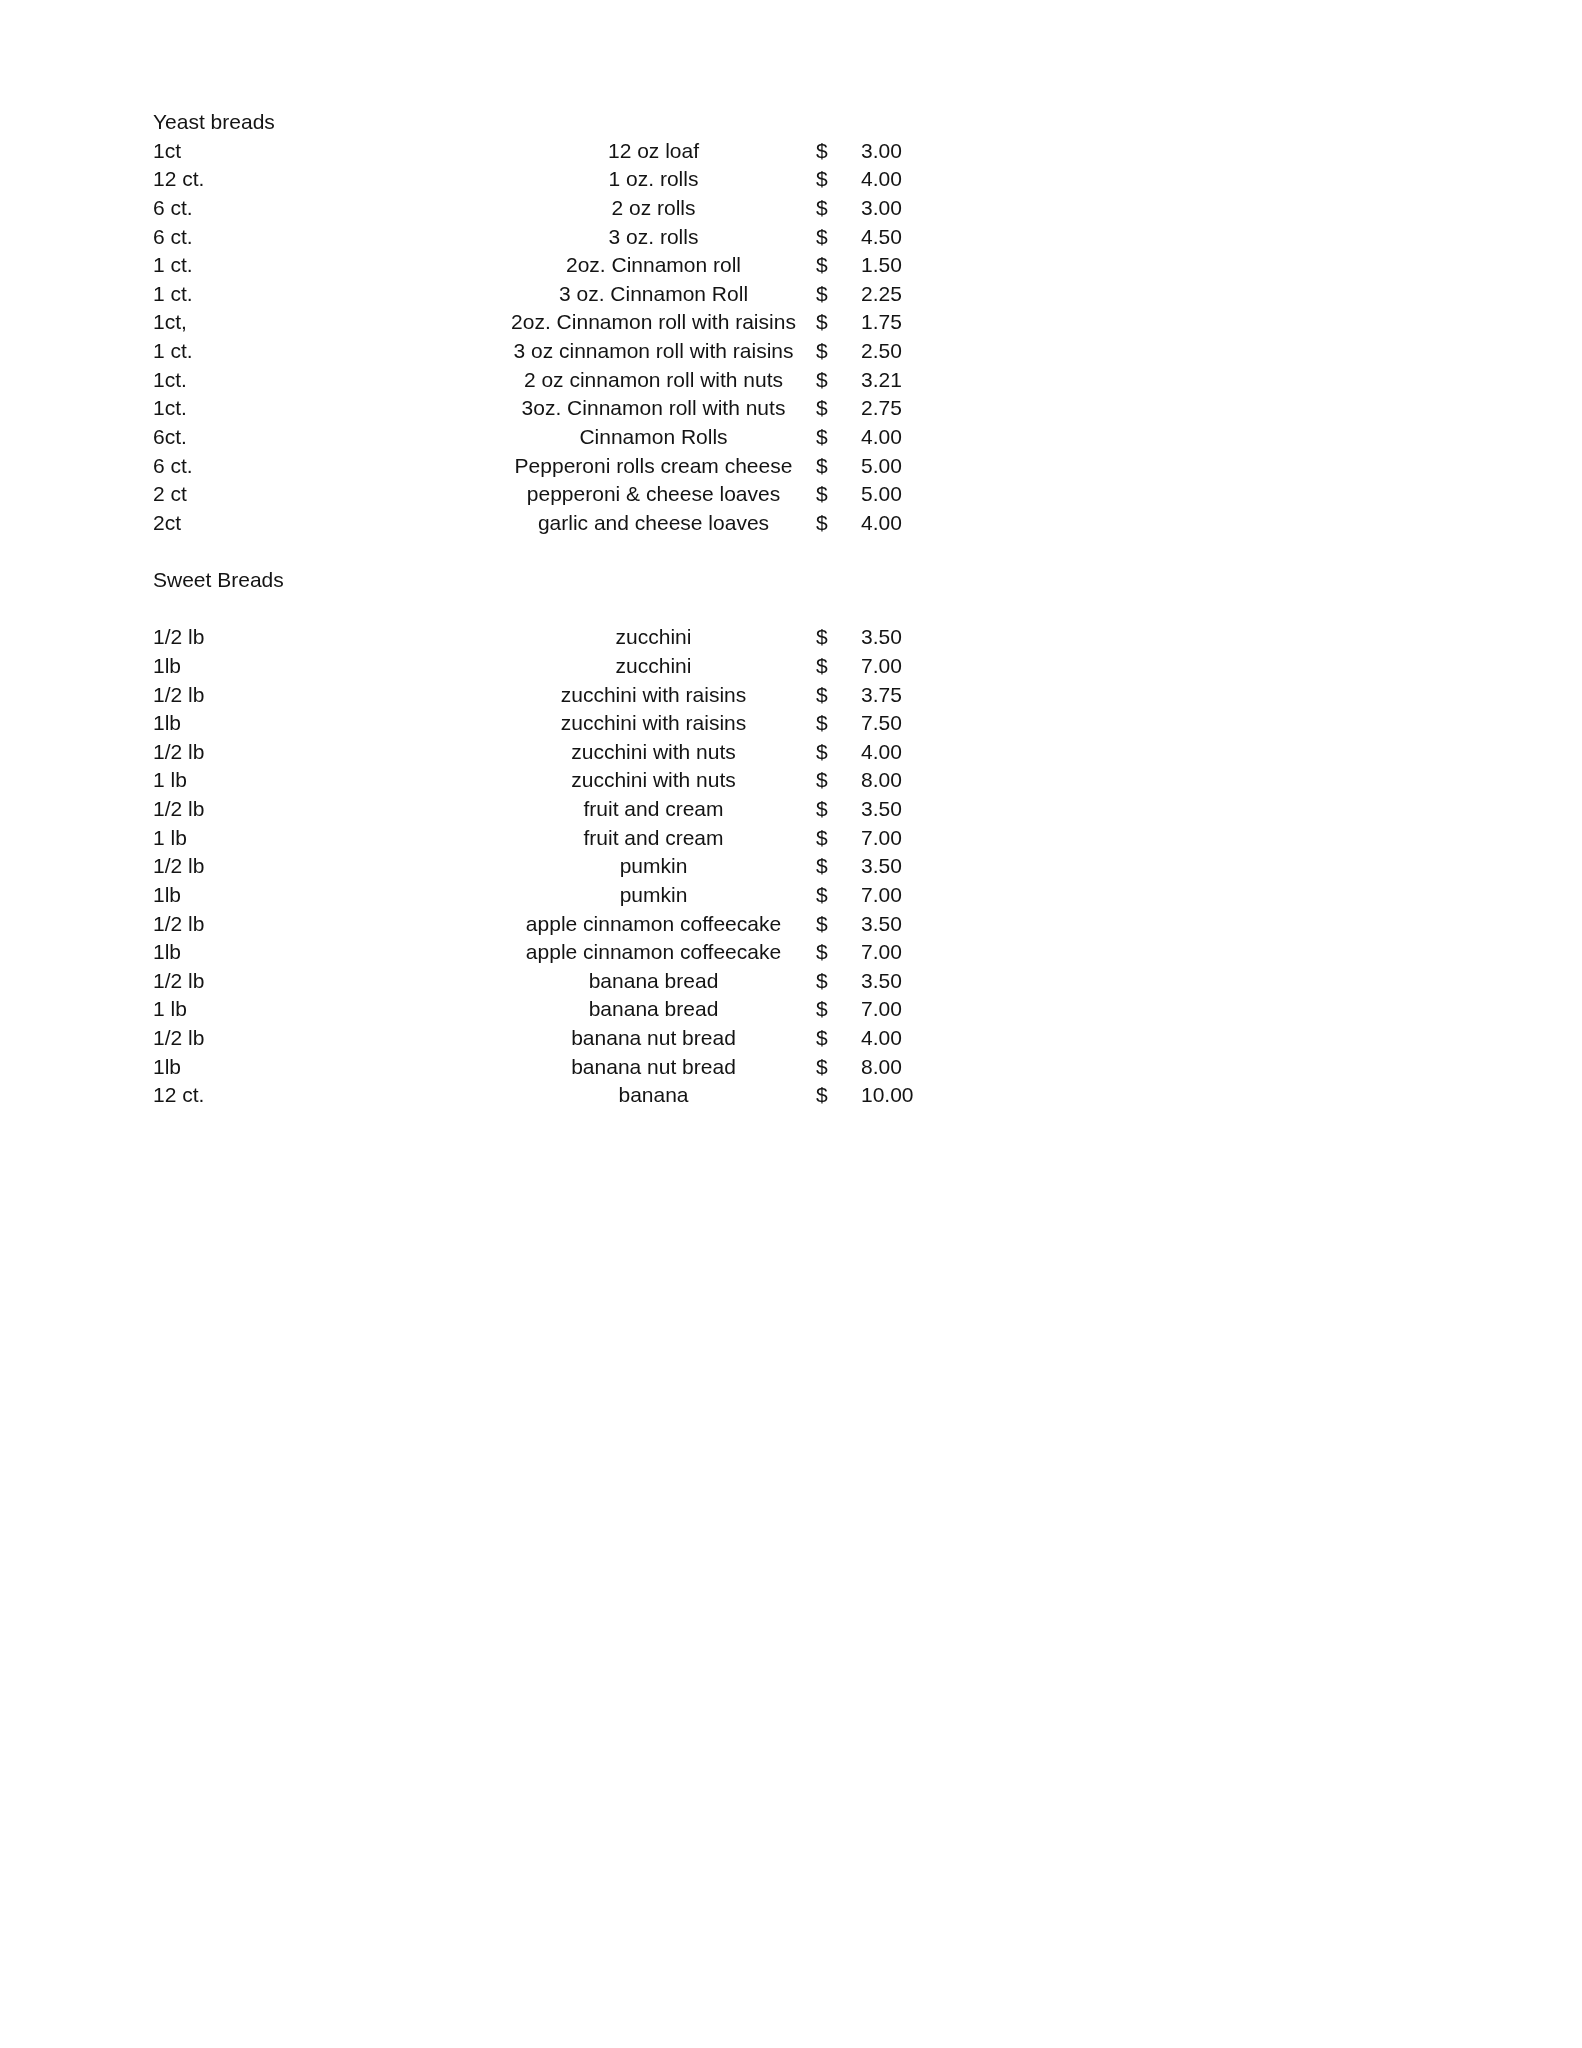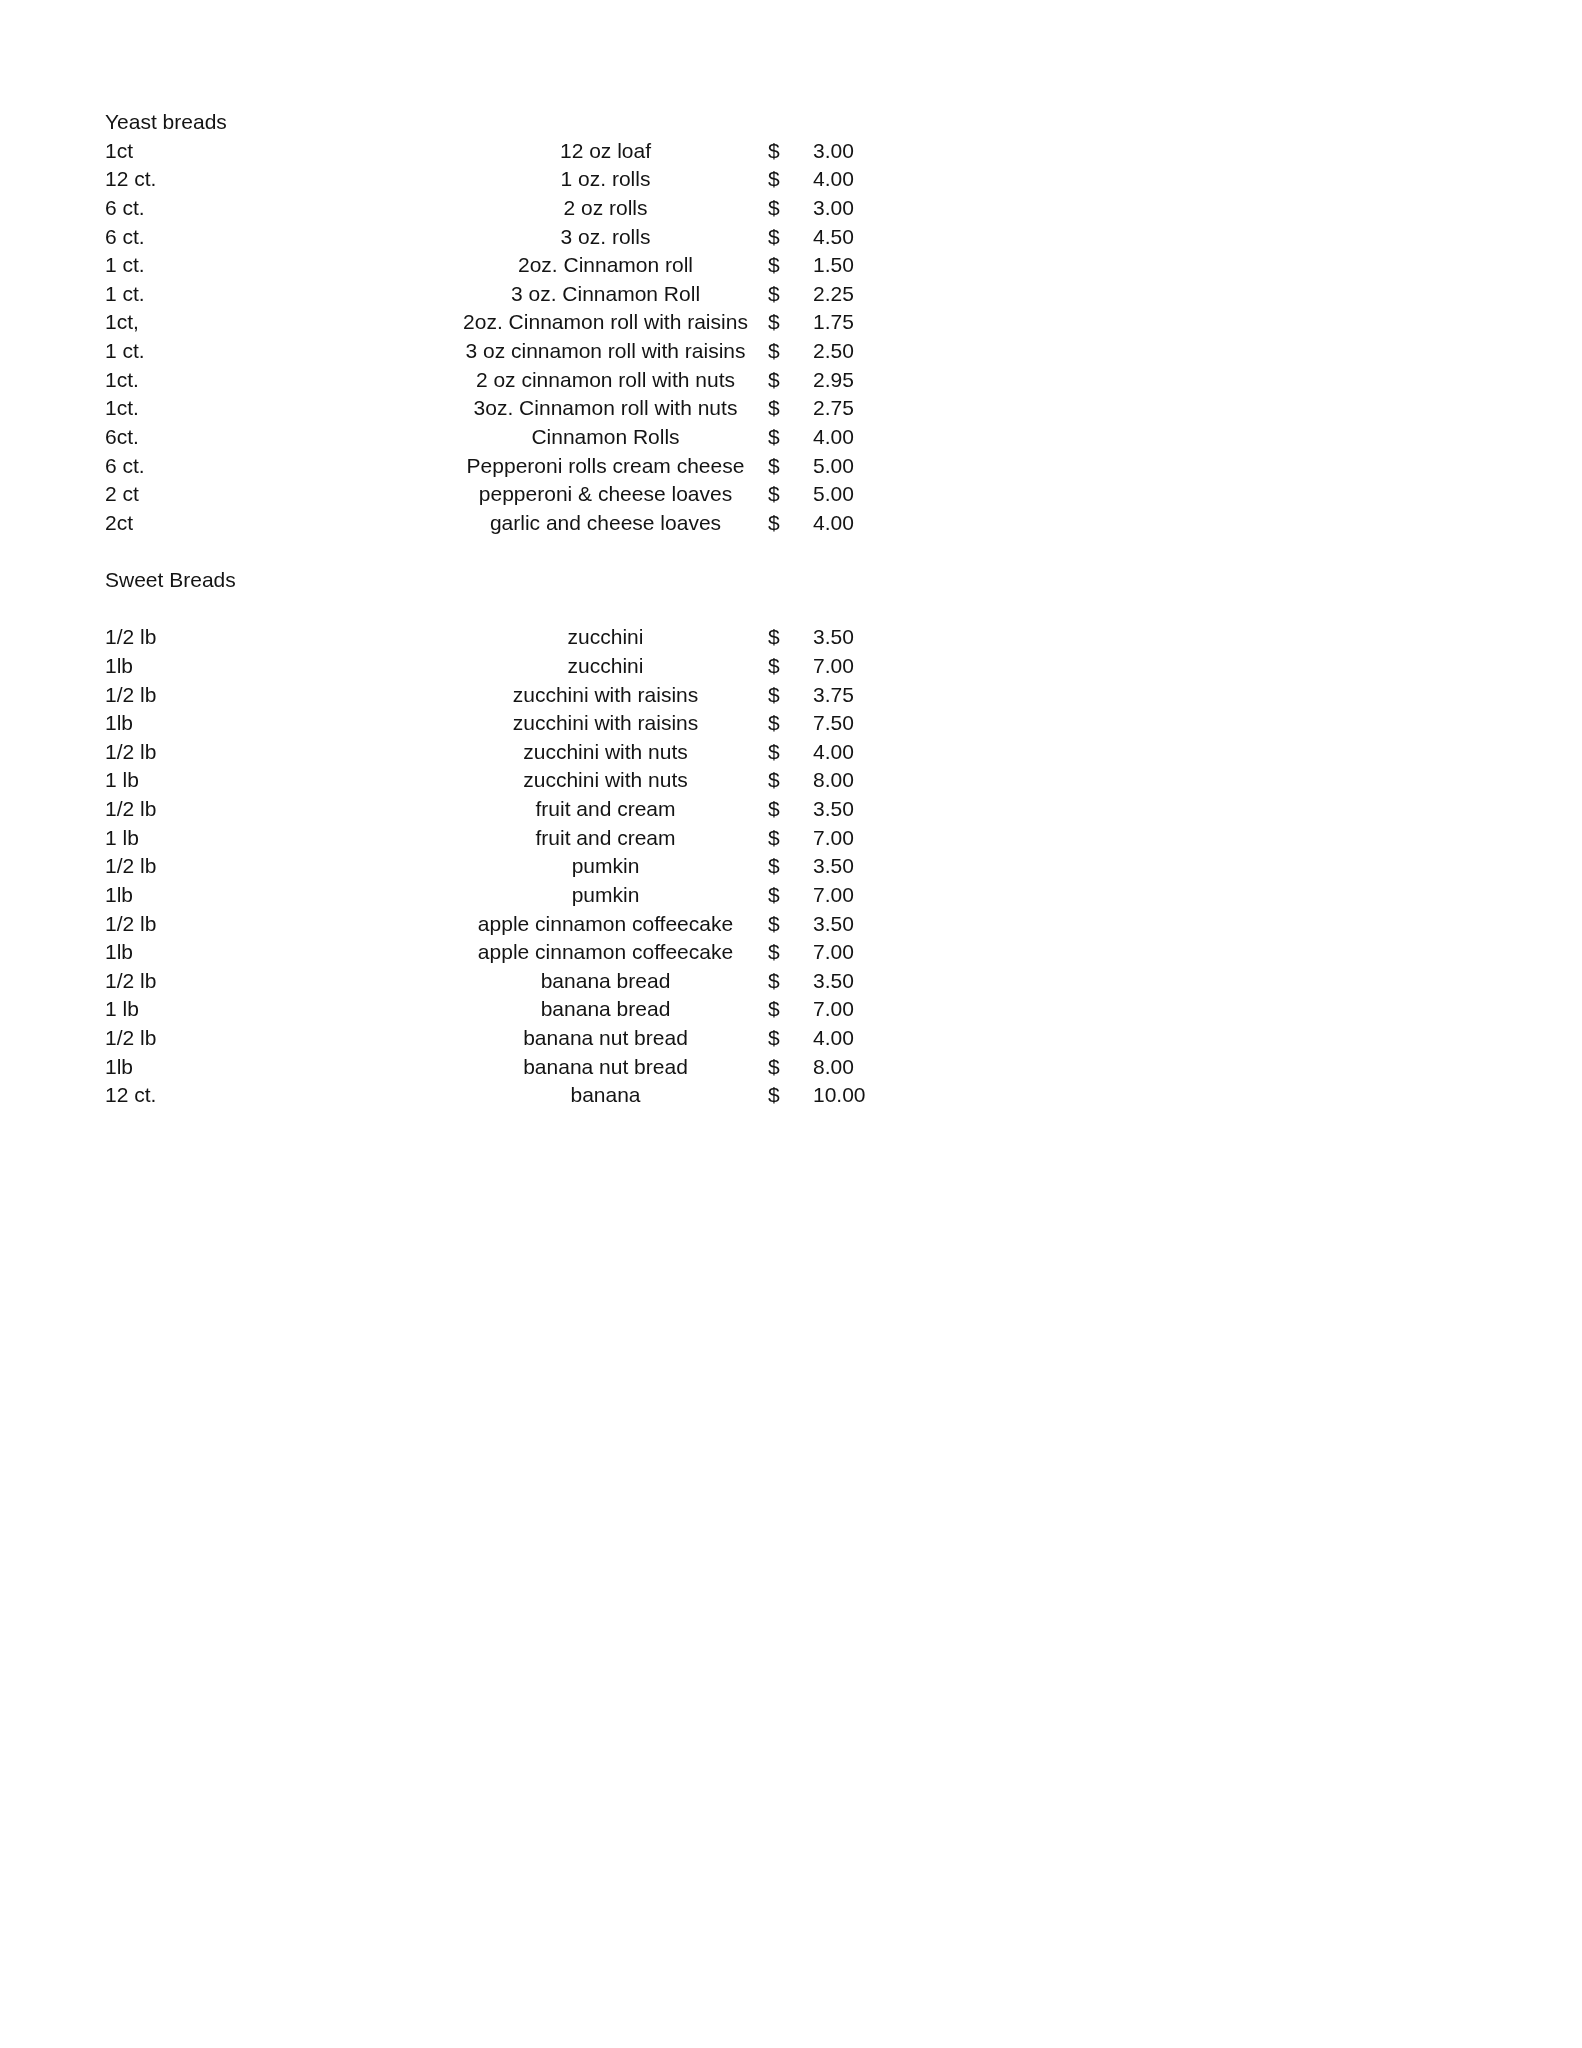--- a/index.html
+++ b/index.html
@@ -11,20 +11,21 @@
     position: relative;
     width: 1320px;
     height: 2048px;
     background: #ffffff;
     box-sizing: border-box;
     padding: 108px 0 0 105px;
     font-family: "Liberation Sans", sans-serif;
     font-size: 21px;
     color: #141414;
     overflow: hidden;
+    margin-left: 48px;
   }
   .section-title {
     height: 28.63px;
     line-height: 28.63px;
     font-weight: 400;
   }
   .spacer {
     height: 28.63px;
   }
   .row {
@@ -92,21 +93,21 @@
         <div class="row">
           <span class="qty-cell">1 ct.</span>
           <span class="item-cell">3 oz cinnamon roll with raisins</span>
           <span class="currency-cell">$</span>
           <span class="price-cell">2.50</span>
         </div>
         <div class="row">
           <span class="qty-cell">1ct.</span>
           <span class="item-cell">2 oz cinnamon roll with nuts</span>
           <span class="currency-cell">$</span>
-          <span class="price-cell">2.95</span>
+          <span class="price-cell">3.21</span>
         </div>
         <div class="row">
           <span class="qty-cell">1ct.</span>
           <span class="item-cell">3oz. Cinnamon roll with nuts</span>
           <span class="currency-cell">$</span>
           <span class="price-cell">2.75</span>
         </div>
         <div class="row">
           <span class="qty-cell">6ct.</span>
           <span class="item-cell">Cinnamon Rolls</span>

